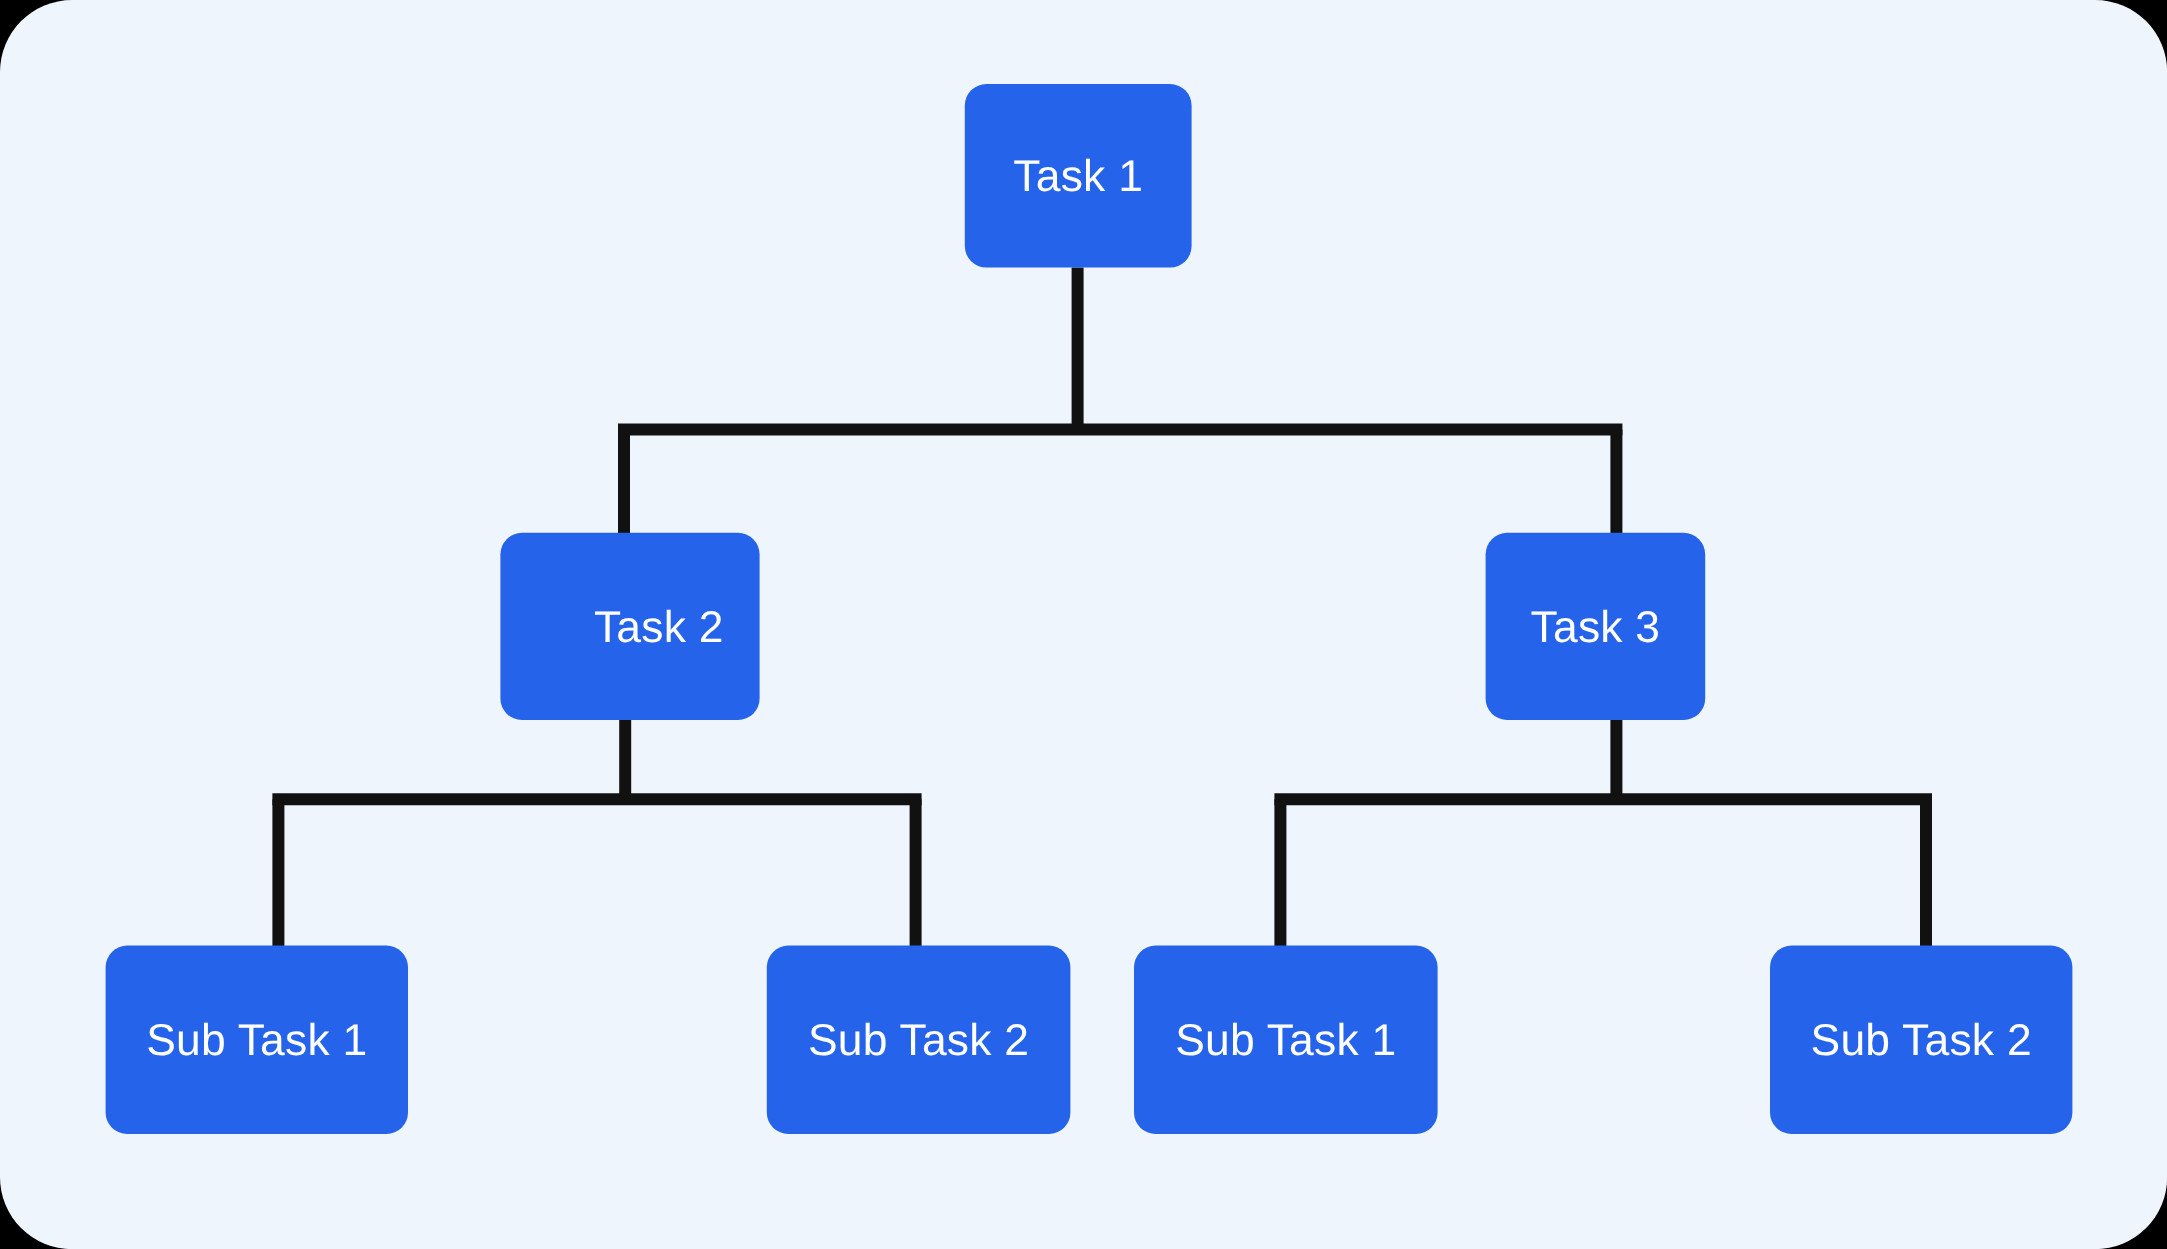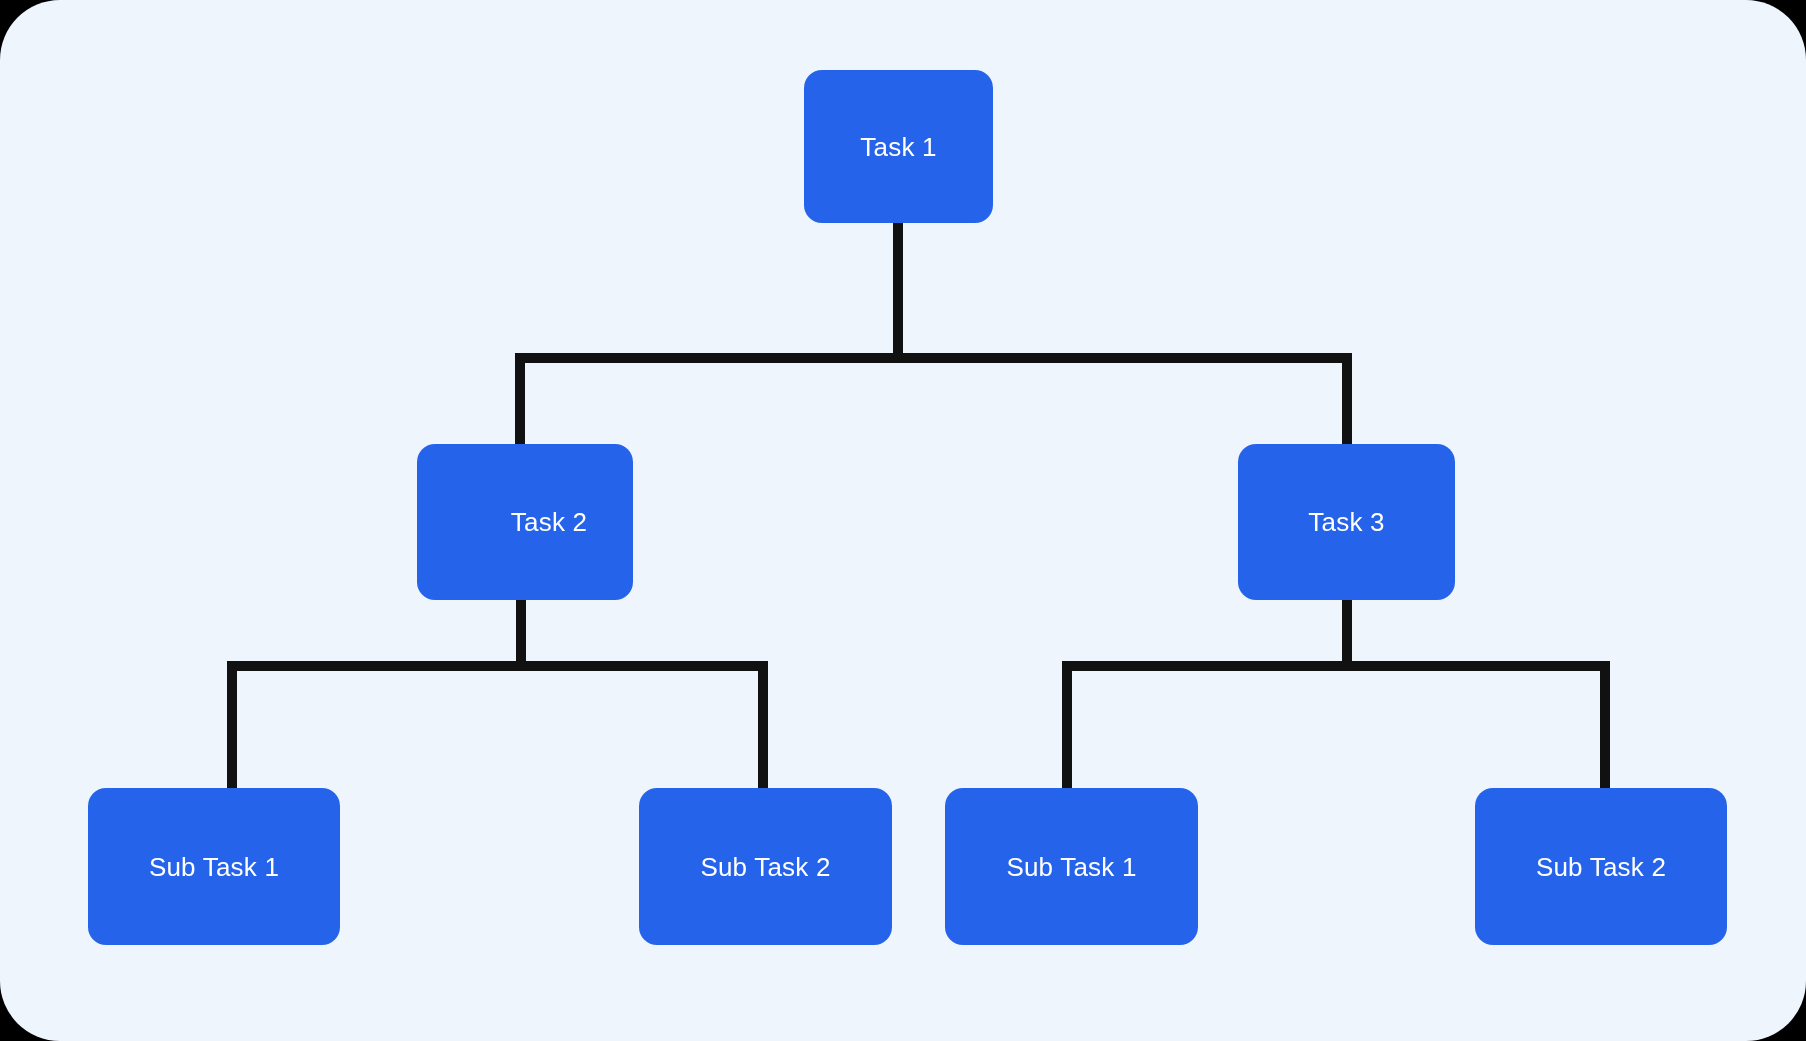--- a/index.html
+++ b/index.html
@@ -31,21 +31,21 @@
   }
   .node {
     position: absolute;
     box-sizing: border-box;
     background: #2563eb;
     border-radius: 18px;
     display: flex;
     align-items: center;
     justify-content: center;
     color: #ffffff;
-    font-size: 26px;
+    font-size: 37px;
     font-weight: 400;
     letter-spacing: 0.2px;
     line-height: 1;
     white-space: nowrap;
     user-select: none;
   }
   .node-label {
     display: block;
     padding: 0 8px;
   }
@@ -70,21 +70,21 @@
       <line x1="1605" x2="1605" y1="666" y2="790" stroke="#111111" stroke-width="10" stroke-linecap="butt"></line>
     </svg>
 
   <div id="nodes">
       <div class="node" style="left: 804px; top: 70px; width: 189px; height: 153px; background: rgb(37, 99, 235); color: rgb(255, 255, 255); border-radius: 18px;">
         <span class="node-label">Task 1</span>
       </div>
       <div class="node" style="left: 417px; top: 444px; width: 216px; height: 156px; background: rgb(37, 99, 235); color: rgb(255, 255, 255); border-radius: 18px; padding-left: 48px;">
         <span class="node-label">Task 2</span>
       </div>
-      <div class="node" style="left: 1238px; top: 444px; width: 217px; height: 156px; background: rgb(37, 99, 235); color: rgb(255, 255, 255); border-radius: 18px;">
+      <div class="node" style="left: 1238px; top: 444px; width: 183px; height: 156px; background: rgb(37, 99, 235); color: rgb(255, 255, 255); border-radius: 18px;">
         <span class="node-label">Task 3</span>
       </div>
       <div class="node" style="left: 88px; top: 788px; width: 252px; height: 157px; background: rgb(37, 99, 235); color: rgb(255, 255, 255); border-radius: 18px;">
         <span class="node-label">Sub Task 1</span>
       </div>
       <div class="node" style="left: 639px; top: 788px; width: 253px; height: 157px; background: rgb(37, 99, 235); color: rgb(255, 255, 255); border-radius: 18px;">
         <span class="node-label">Sub Task 2</span>
       </div>
       <div class="node" style="left: 945px; top: 788px; width: 253px; height: 157px; background: rgb(37, 99, 235); color: rgb(255, 255, 255); border-radius: 18px;">
         <span class="node-label">Sub Task 1</span>

